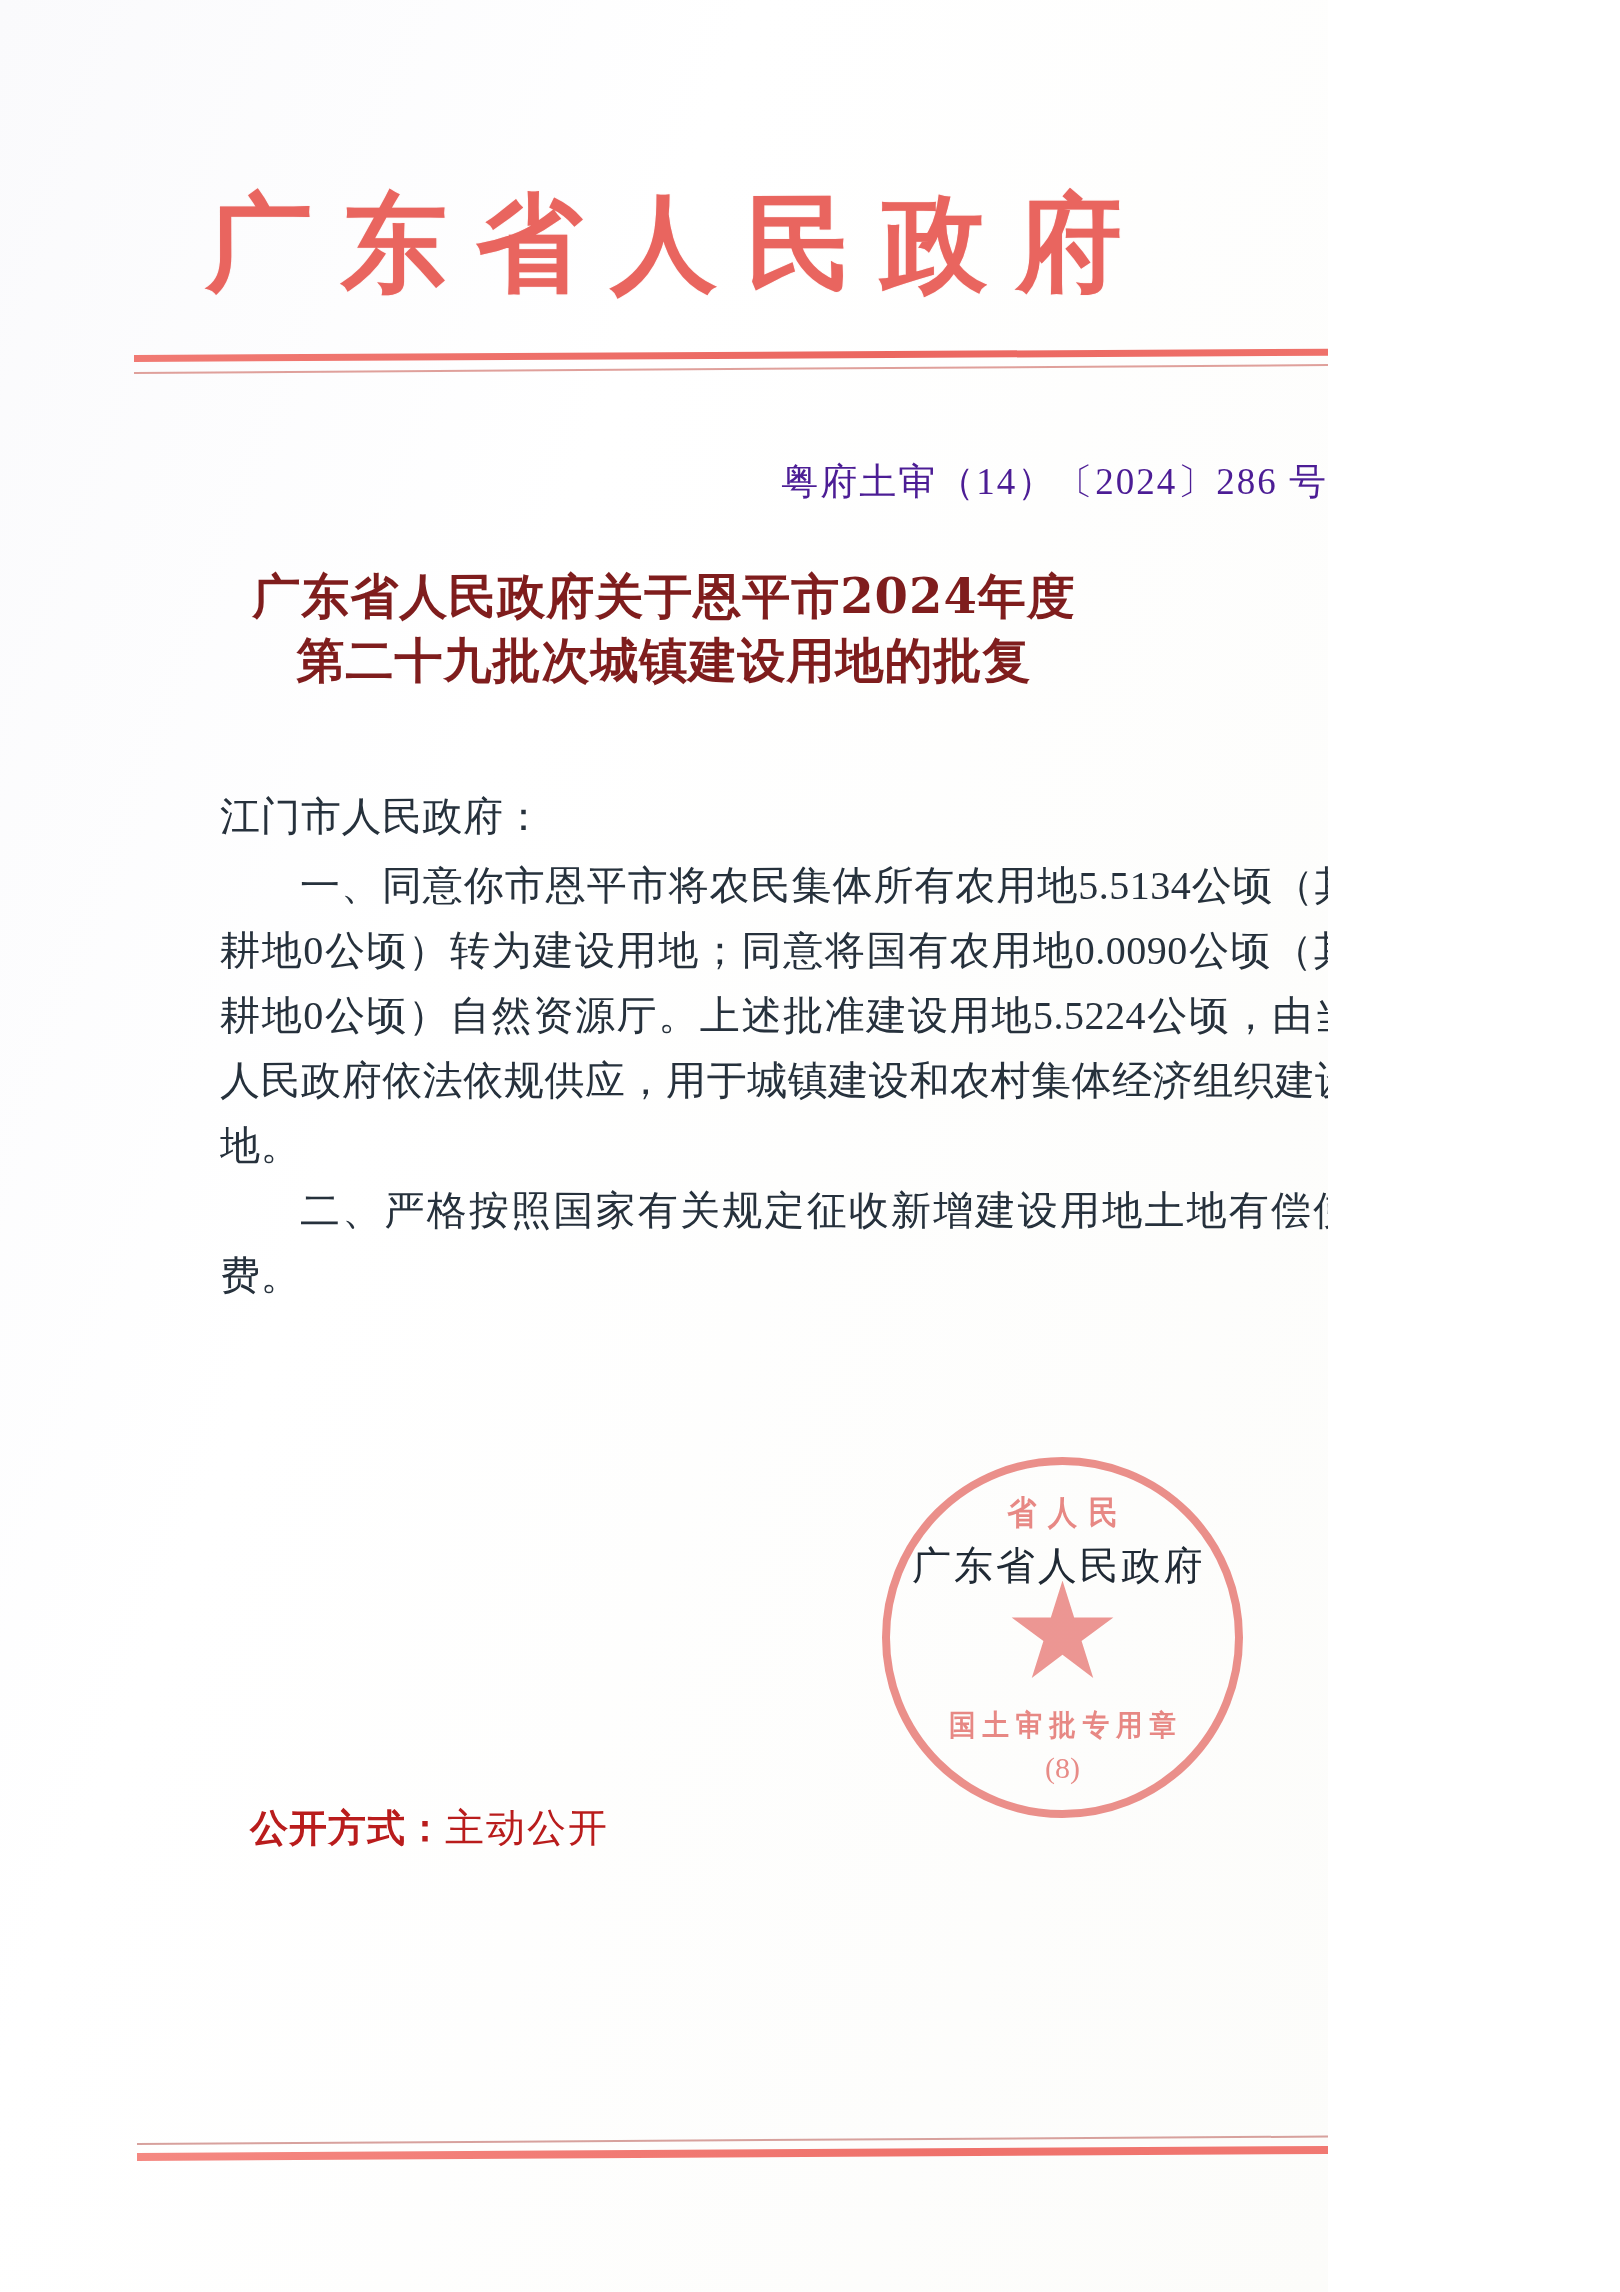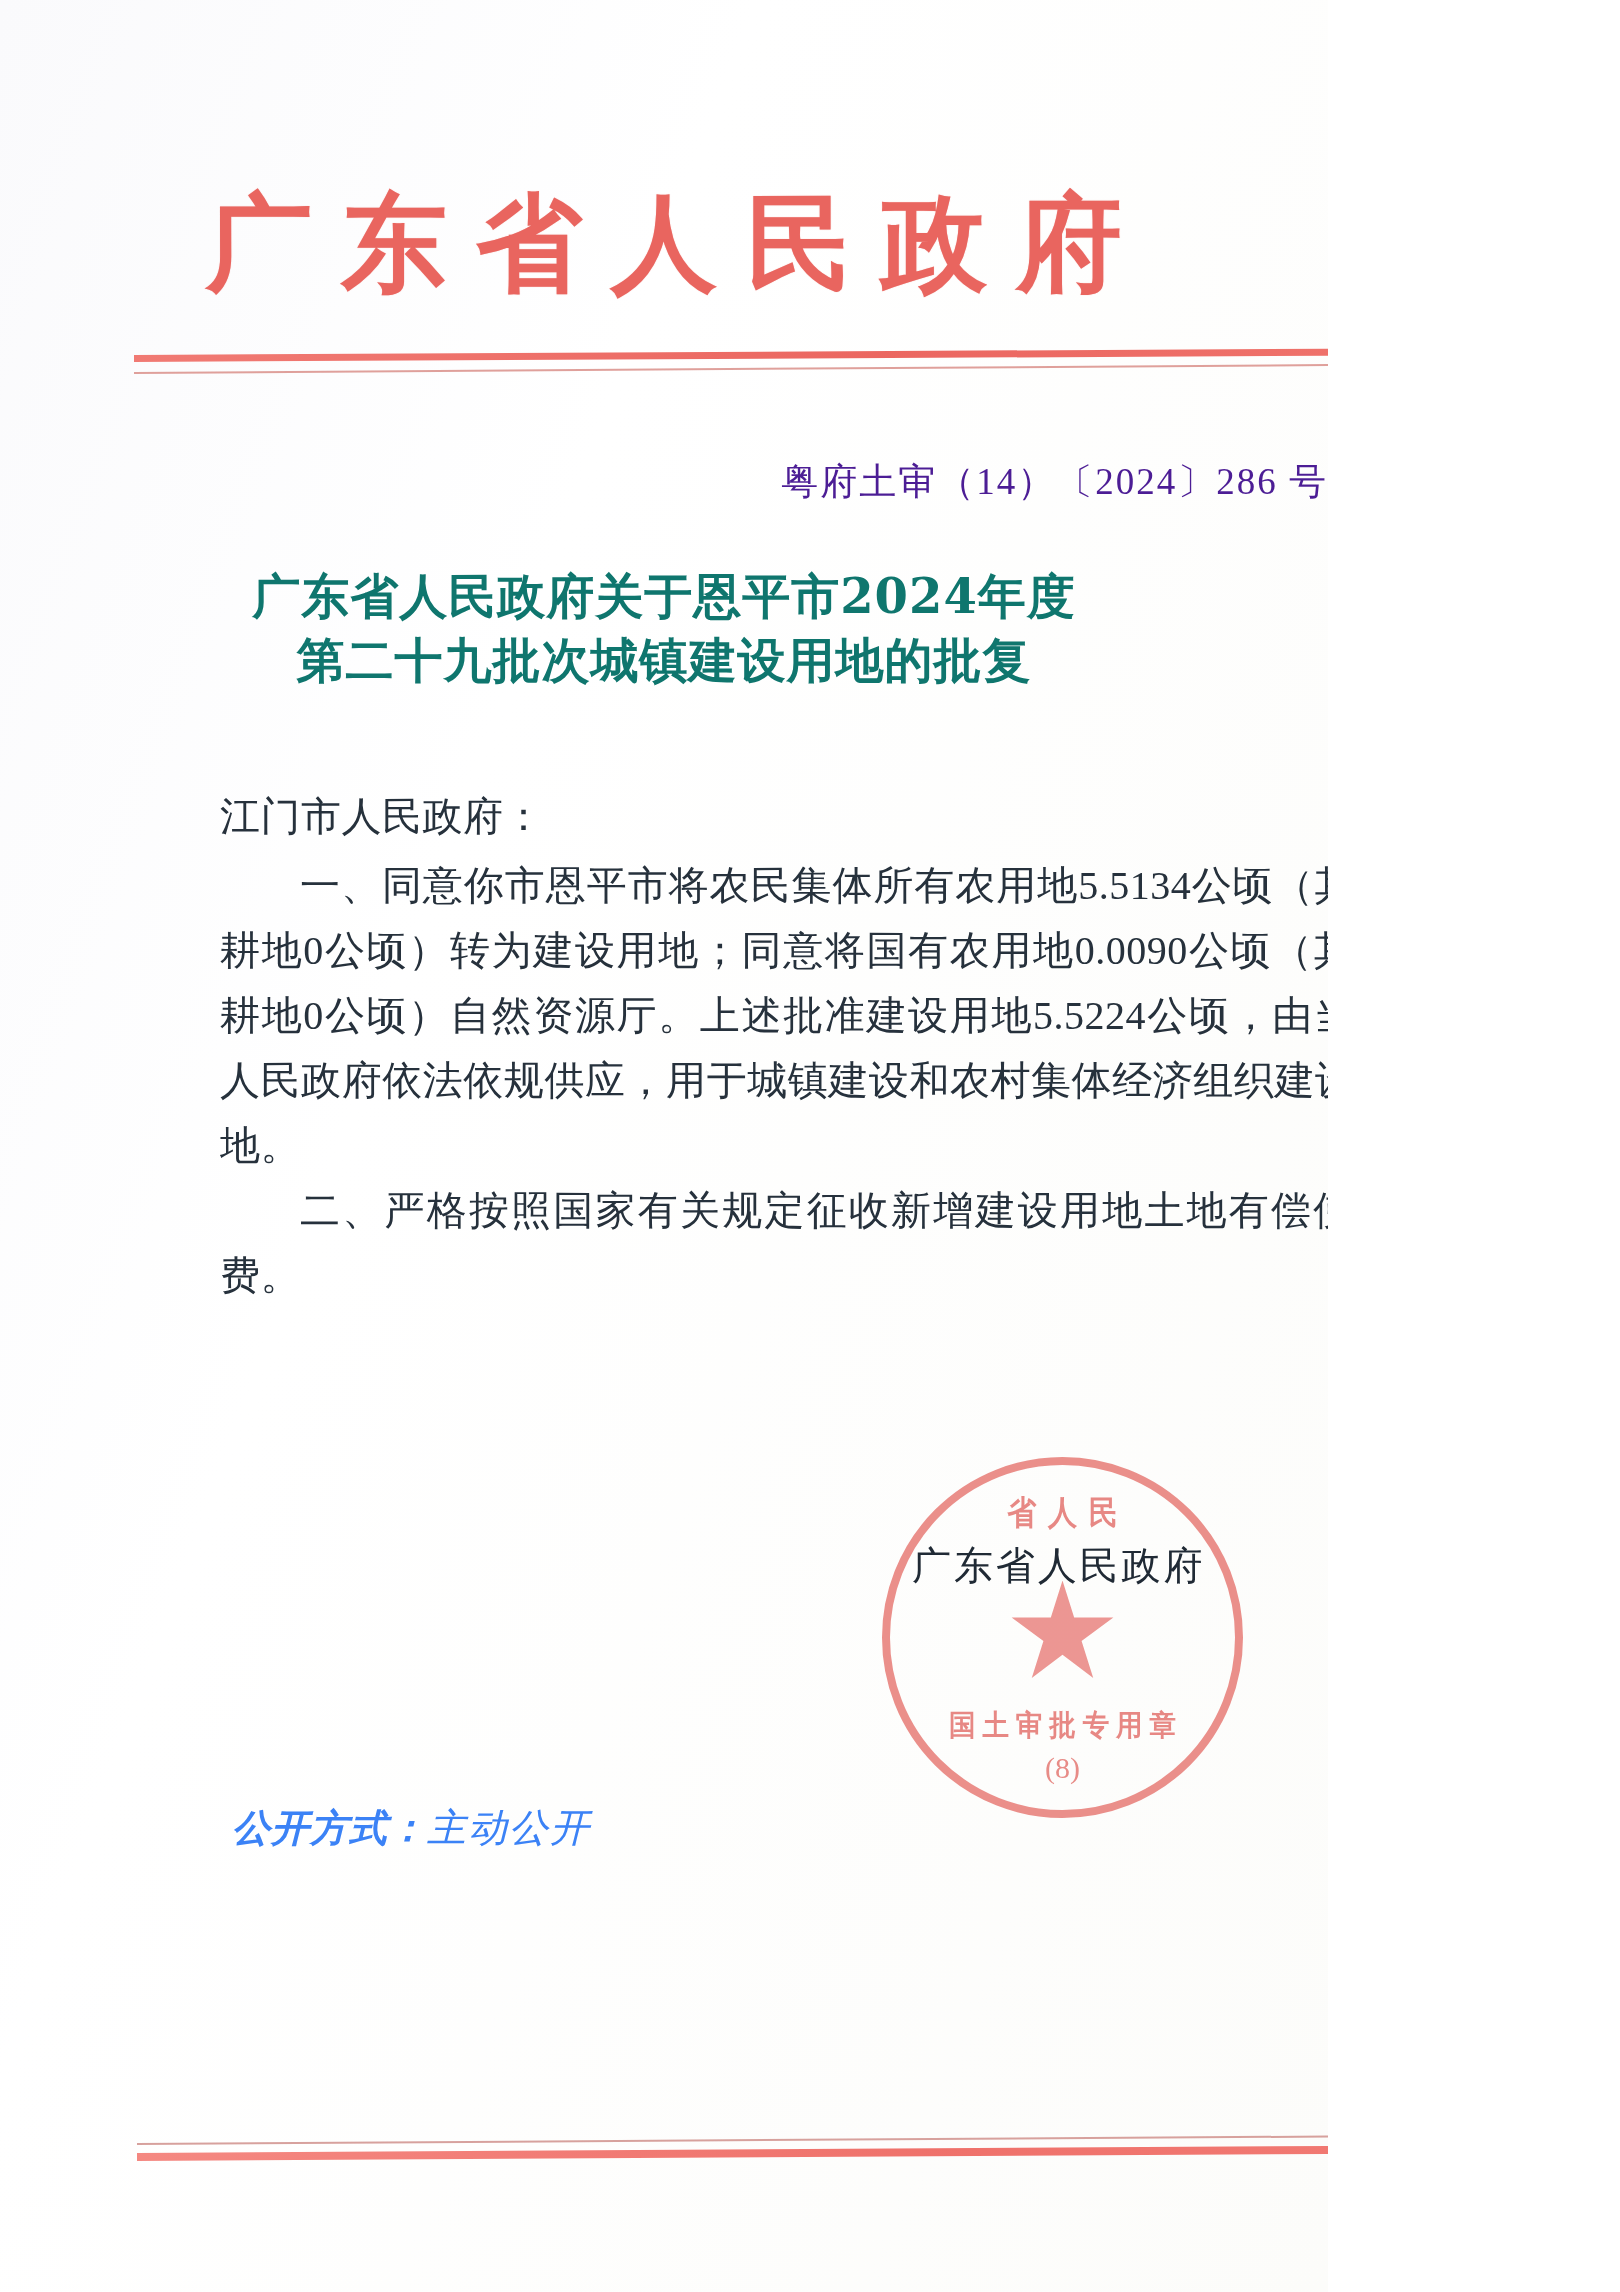--- a/index.html
+++ b/index.html
@@ -117,21 +117,21 @@
     position: absolute;
     top: 564px;
     left: 0;
     width: 100%;
     text-align: center;
     font-family: "DejaVu Serif", "Liberation Serif", serif;
     font-weight: 700;
     font-size: 48px;
     line-height: 1.34;
     letter-spacing: 1px;
-    color: #0f766e;
+    color: #7f1d1d;
   }
   .doc-title .tline { display: block; }
 
   
   .body-area {
     position: absolute;
     top: 784px;
     left: 220px;
     width: 1176px;
     font-family: "Liberation Serif", "DejaVu Serif", serif;
@@ -222,27 +222,26 @@
     text-align: center;
     color: rgba(222,88,82,0.78);
     font-size: 30px;
     font-family: "Liberation Serif", "DejaVu Serif", serif;
   }
 
   
   .footer-area {
     position: absolute;
     top: 1792px;
-    left: 232px;
+    left: 250px;
     width: 1157px;
     font-family: "Liberation Serif", "DejaVu Serif", serif;
     font-size: 39px;
     line-height: 71px;
-    color: #3b82f6;
-    font-style: italic;
+    color: #b91c1c;
   }
   .disclosure {
     margin: 0 0 35px 0;
     white-space: nowrap;
   }
   .disclosure-label {
     font-family: "DejaVu Sans", "Liberation Sans", sans-serif;
     font-weight: 700;
     font-size: 38px;
     letter-spacing: 1px;

